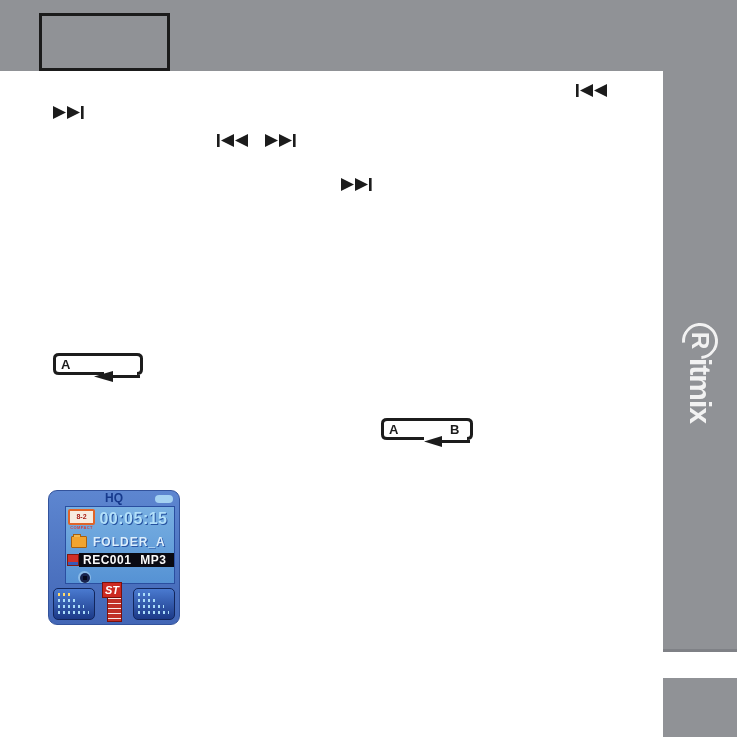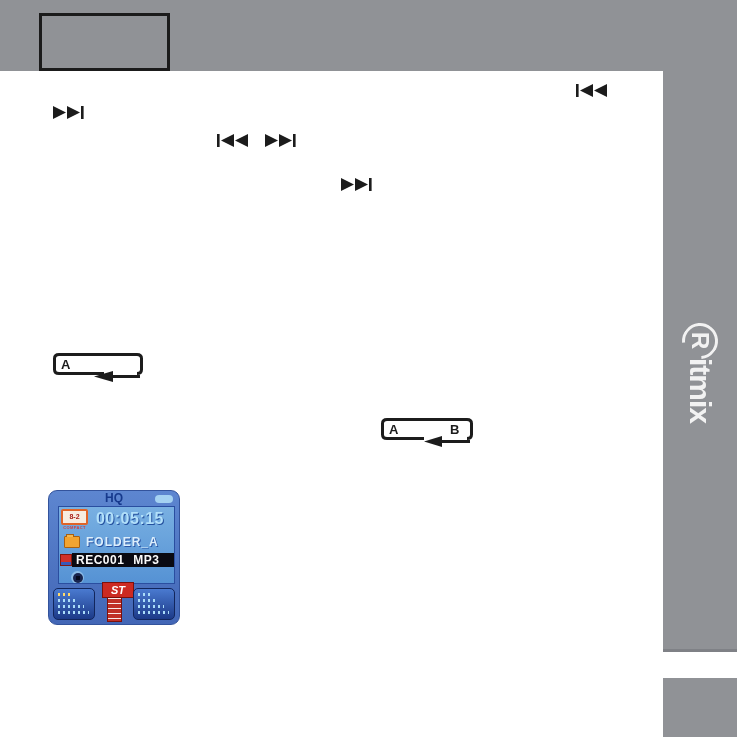--- a/index.html
+++ b/index.html
@@ -22,21 +22,21 @@
   
   .icon-abs{position:absolute;}
   .icon-abs svg{display:block;}
   .glyph{fill:var(--icon-black,#1c1c1c);}
   .rep-outline{fill:none;stroke:var(--icon-black,#1c1c1c);stroke-width:3;}
   .rep-text{fill:var(--icon-black,#1c1c1c);font-family:"Liberation Sans",sans-serif;font-size:13px;font-weight:bold;}
   
   .player{position:absolute;left:48px;top:490px;width:132px;height:135px;background:linear-gradient(180deg,#5d86d0,#4266b6);border:1px solid #33539c;border-radius:9px;box-sizing:border-box;}
   .p-top{position:relative;height:15px;text-align:center;font-size:12px;font-weight:bold;color:#16398c;line-height:15px;}
   .battery{position:absolute;right:6px;top:4px;width:18px;height:8px;background:#a5d2f2;border-radius:4px;}
-  .p-screen{position:absolute;left:9px;right:4px;top:15px;height:76px;background:linear-gradient(180deg,#79b0e2,#5592d4);border:1px solid #2a4ea0;overflow:hidden;}
+  .p-screen{position:absolute;left:16px;right:4px;top:15px;height:76px;background:linear-gradient(180deg,#79b0e2,#5592d4);border:1px solid #2a4ea0;overflow:hidden;}
   .r1{display:flex;align-items:flex-start;padding:2px 2px 0 2px;}
   .badge-wrap{flex:0 0 27px;}
   .badge-box{height:12px;border:2px solid #e06428;background:#f7ece0;color:#a82018;font-size:7px;font-weight:bold;text-align:center;line-height:11px;border-radius:2px;}
   .badge-cap{font-size:4px;color:#d04040;text-align:center;letter-spacing:.4px;font-weight:bold;}
   .time{flex:1;text-align:center;font-size:16px;font-weight:bold;color:#b2e0fa;text-shadow:1px 1px 0 #24509e;letter-spacing:.5px;padding-top:1px;}
   .r2{display:flex;align-items:center;gap:6px;padding:4px 2px 0 5px;height:15px;}
   .folder{width:14px;height:10px;background:#f2a430;border:1px solid #a86010;border-radius:1px;position:relative;}
   .folder::before{content:"";position:absolute;top:-3px;left:1px;width:6px;height:2px;background:#f2b850;border:1px solid #a86010;border-bottom:none;}
   .folder-name{font-size:12px;font-weight:bold;color:#dceefc;text-shadow:1px 1px 0 #2a55a5;letter-spacing:1px;}
   .r3{display:flex;align-items:center;margin-top:4px;border-radius:7px;}
@@ -45,21 +45,21 @@
   .stop{margin:4px 0 0 12px;width:13px;height:13px;border-radius:50%;background:#8cbce8;display:flex;align-items:center;justify-content:center;}
   .stop-in{width:10px;height:10px;border-radius:50%;background:#18244e;display:flex;align-items:center;justify-content:center;}
   .stop-sq{width:4px;height:4px;background:#05091c;}
   .p-bottom{position:absolute;left:4px;right:4px;bottom:5px;height:33px;}
   .vu{position:absolute;top:2px;width:40px;height:30px;background:linear-gradient(180deg,#4a7ad0,#1c3a88);border:1px solid #12265c;border-radius:5px;}
   .vu.left{left:0;}.vu.right{right:0;}
   .dash{position:absolute;left:4px;height:3px;background:repeating-linear-gradient(90deg,#aadcf8 0 2px,transparent 2px 5px);}
   .dash.y{background:repeating-linear-gradient(90deg,#ffd96a 0 2px,transparent 2px 5px);}
   .d1{top:4px;width:14px;}.d2{top:10px;width:20px;}.d3{top:16px;width:26px;}.d4{top:22px;width:31px;}
   .st-wrap{position:absolute;left:50%;top:-4px;transform:translateX(-50%);width:24px;}
-  .st-badge{width:32px;height:16px;background:var(--accent-red,#cc2a22);border:1px solid #7c100c;color:#fff;font-weight:bold;font-style:italic;font-size:11px;text-align:center;line-height:15px;box-sizing:border-box;}
+  .st-badge{width:20px;height:16px;background:var(--accent-red,#cc2a22);border:1px solid #7c100c;color:#fff;font-weight:bold;font-style:italic;font-size:11px;text-align:center;line-height:15px;box-sizing:border-box;}
   .st-banner{margin:0 auto;width:15px;height:24px;background:#c03028;border:1px solid #7c100c;border-top:none;box-sizing:border-box;
     background-image:repeating-linear-gradient(180deg,rgba(255,255,255,.9) 0 1.5px,rgba(0,0,0,0) 1.5px 5px);}
 </style>
 </head>
 <body>
 
 <div class="page">
 
   <div class="header-bar"></div>
   <div class="header-box"></div>

